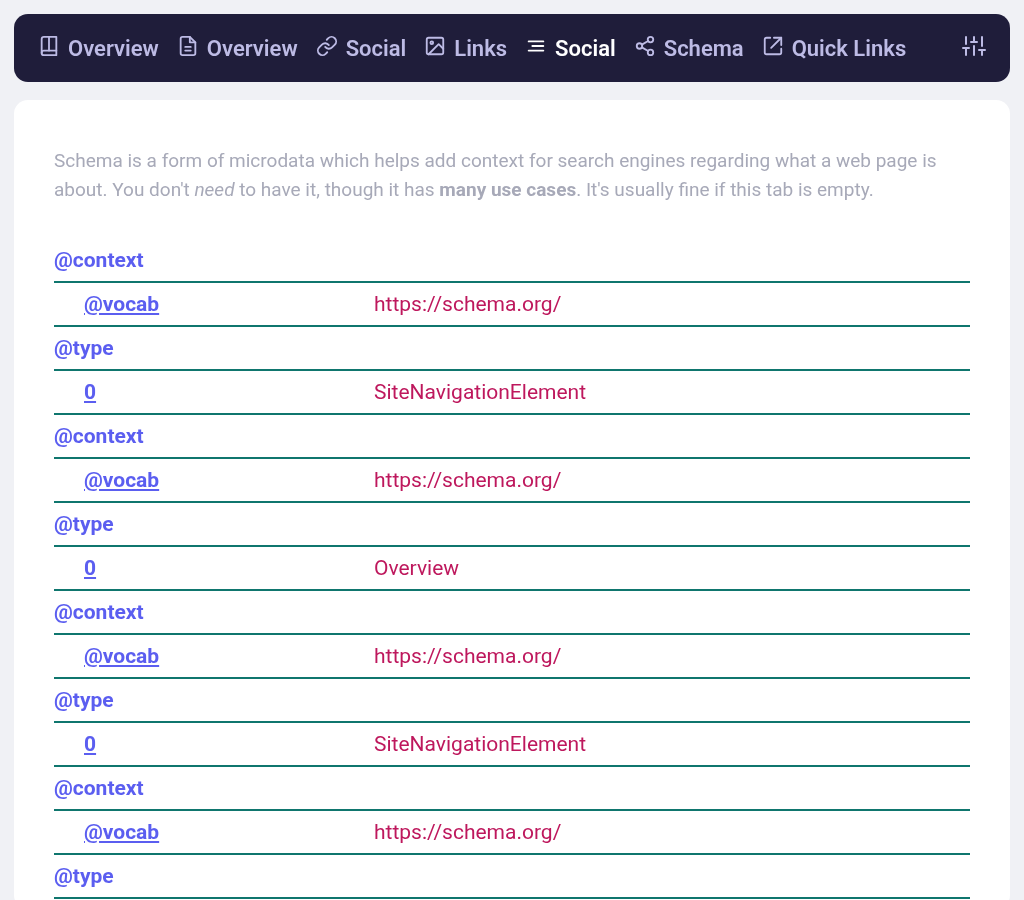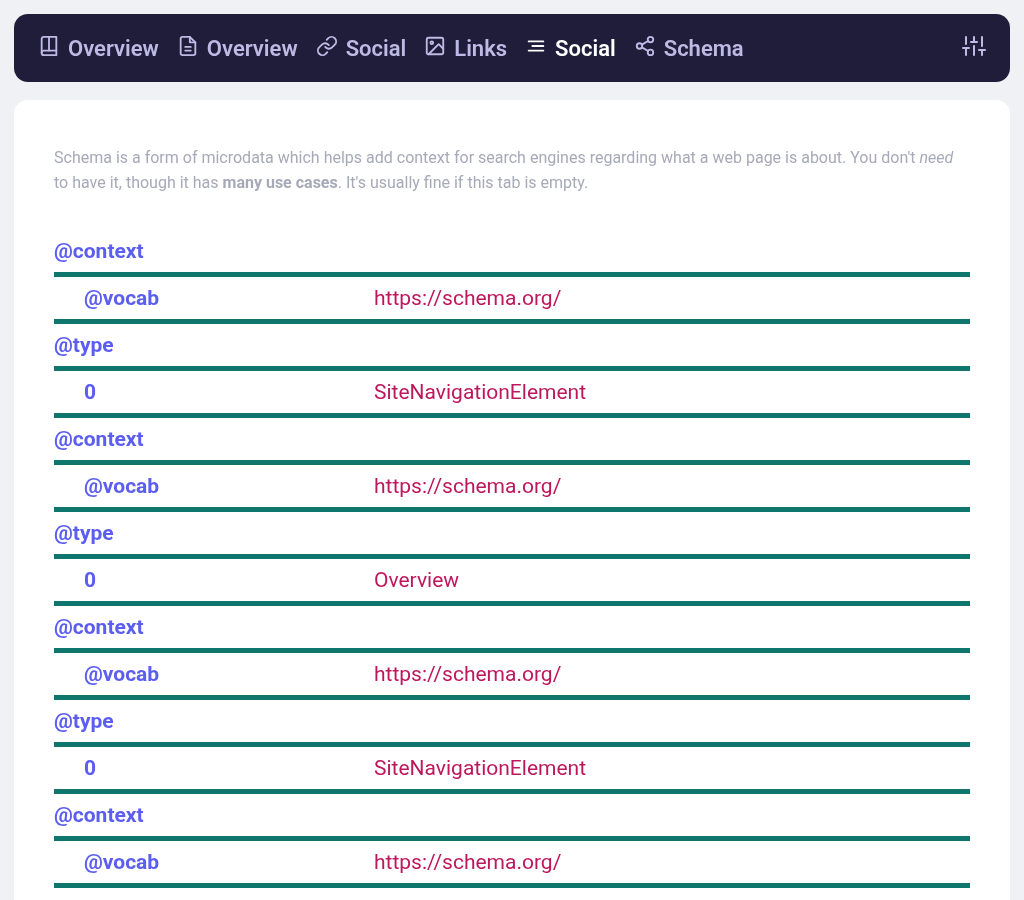--- a/index.html
+++ b/index.html
@@ -39,41 +39,41 @@
   .settings-btn svg { width: 24px; height: 24px; stroke: currentColor; fill: none; stroke-width: 2; stroke-linecap: round; stroke-linejoin: round; }
 
   .panel {
     background: #fff;
     border-radius: 14px;
     margin-top: 18px;
     padding: 46px 40px 10px 40px;
   }
   .intro {
     color: #a7a9b8;
-    font-size: 16px;
+    font-size: 19px;
     line-height: 1.55;
     margin-bottom: 34px;
   }
   .intro em { font-style: italic; }
   .intro b { font-weight: 700; }
 
   .row {
     display: flex;
     align-items: baseline;
-    border-bottom: 5px solid #0f766e;
+    border-bottom: 2px solid #0f766e;
     padding: 9px 0;
     font-size: 21px;
   }
   .key {
     color: #5b5ef0;
     font-weight: 700;
     width: 320px;
     flex-shrink: 0;
   }
-  .key.indent { padding-left: 30px; }
+  .key.indent { padding-left: 30px; text-decoration: underline; }
   .val { color: #be185d; }
 </style>
 </head>
 <body>
 
 <div class="tabbar">
   <div class="tab">
     <span>
       <svg viewBox="0 0 24 24">
           <path d="M4 19.5A2.5 2.5 0 0 1 6.5 17H20"></path>
@@ -127,20 +127,30 @@
     <span>
       <svg viewBox="0 0 24 24">
           <circle cx="18" cy="5" r="3"></circle>
           <circle cx="6" cy="12" r="3"></circle>
           <circle cx="18" cy="19" r="3"></circle>
           <line x1="8.59" y1="13.51" x2="15.42" y2="17.49"></line>
           <line x1="15.41" y1="6.51" x2="8.59" y2="10.49"></line>
         </svg>
     </span>
     <span>Schema</span>
+  </div>
+  <div class="tab">
+    <span>
+      <svg viewBox="0 0 24 24">
+          <path d="M9 3H5a2 2 0 0 0-2 2v14a2 2 0 0 0 2 2h14a2 2 0 0 0 2-2v-4"></path>
+          <polyline points="13 3 21 3 21 11"></polyline>
+          <line x1="10" y1="14" x2="21" y2="3"></line>
+        </svg>
+    </span>
+    <span>Quick Links</span>
   </div>
   <div class="settings-btn">
     <span>
       <svg viewBox="0 0 24 24">
           <line x1="4" y1="21" x2="4" y2="14"></line>
           <line x1="4" y1="10" x2="4" y2="3"></line>
           <line x1="12" y1="21" x2="12" y2="12"></line>
           <line x1="12" y1="8" x2="12" y2="3"></line>
           <line x1="20" y1="21" x2="20" y2="16"></line>
           <line x1="20" y1="12" x2="20" y2="3"></line>

